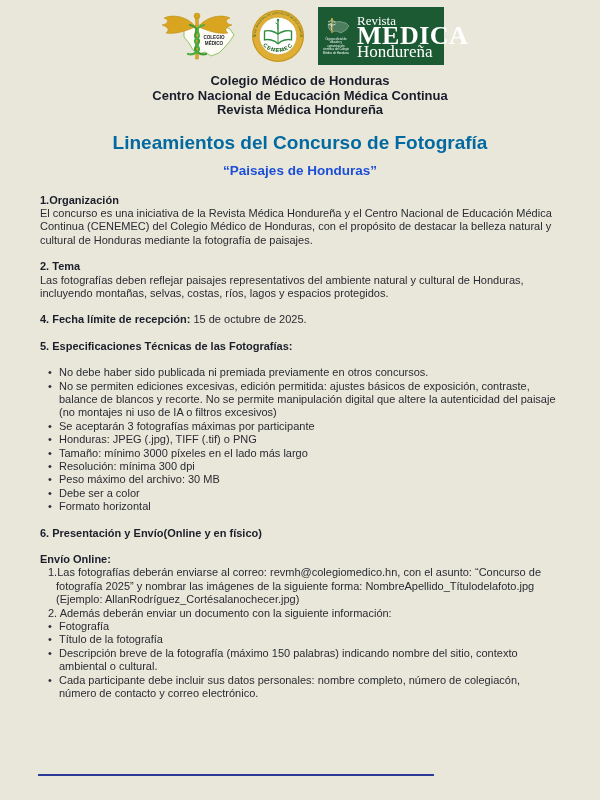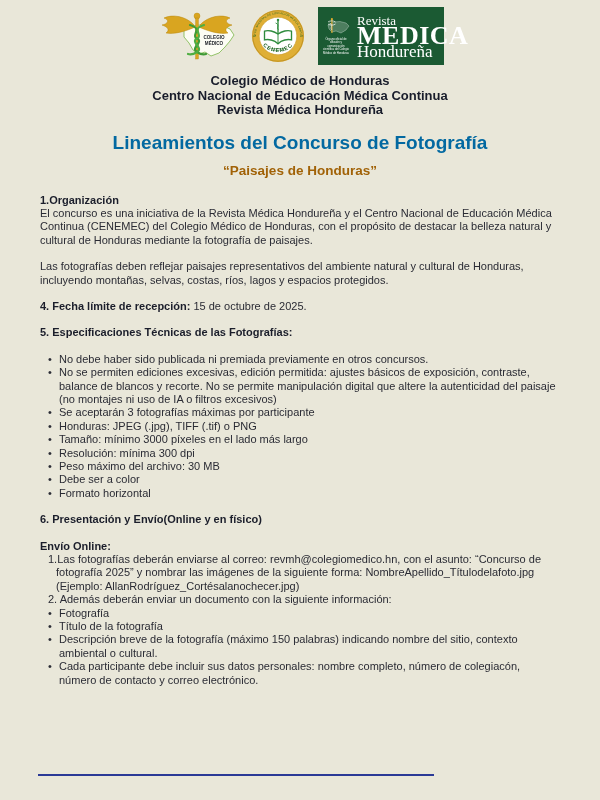--- a/index.html
+++ b/index.html
@@ -20,21 +20,21 @@
   .revista-left{width:34px;display:flex;flex-direction:column;align-items:center;}
   .revista-tagline{font-size:2.8px;line-height:3.4px;color:#ffffff;text-align:center;margin-top:1px;}
   .revista-divider{width:1px;height:40px;background:#ffffff;margin:0 5px 0 2px;}
   .revista-text{color:#ffffff;font-family:"Liberation Serif", serif;}
   .revista-line1{font-size:13px;line-height:13px;}
   .revista-line2{font-size:26px;line-height:18px;font-weight:bold;letter-spacing:0.5px;}
   .revista-line3{font-size:17px;line-height:13px;font-weight:normal;}
 
   .org-lines{text-align:center;font-weight:bold;font-size:13px;line-height:14.5px;margin-top:10px;color:#191d2b;}
   .doc-title{text-align:center;font-size:19px;font-weight:bold;margin:14px 0 0;color:#0369a1;}
-  .doc-subtitle{text-align:center;font-size:13.5px;font-weight:bold;margin:9px 0 0;color:#a16207;}
+  .doc-subtitle{text-align:center;font-size:13.5px;font-weight:bold;margin:9px 0 0;color:#1d4ed8;}
 
   
   main{margin:16px 40px 0;font-size:11px;line-height:13.4px;color:#2a2b34;}
   section{margin-bottom:13px;}
   .sec-heading{font-weight:bold;color:#1b1e2b;}
   .gap-below{margin-bottom:13px;}
   .bullets{margin:0 0 0 8px;padding:0;list-style:none;}
   .bullets li{position:relative;padding-left:11px;}
   .bullets li:before{content:"\2022";position:absolute;left:0;}
   .note{margin-top:0;}
@@ -117,20 +117,21 @@
     <div class="doc-title">Lineamientos del Concurso de Fotografía</div>
     <div class="doc-subtitle">“Paisajes de Honduras”</div>
   </header>
 
   <main id="doc-body">
       <section>
         <div class="sec-heading">1.Organización</div>
         <div>El concurso es una iniciativa de la Revista Médica Hondureña y el Centro Nacional de Educación Médica Continua (CENEMEC) del Colegio Médico de Honduras, con el propósito de destacar la belleza natural y cultural de Honduras mediante la fotografía de paisajes.</div>
       </section>
       <section>
+        <div class="sec-heading">2. Tema</div>
         <div>Las fotografías deben reflejar paisajes representativos del ambiente natural y cultural de Honduras, incluyendo montañas, selvas, costas, ríos, lagos y espacios protegidos.</div>
       </section>
       <section>
         <div><span class="sec-heading">4. Fecha límite de recepción:</span><span> 15 de octubre de 2025.</span></div>
       </section>
       <section>
         <div class="sec-heading gap-below">5. Especificaciones Técnicas de las Fotografías:</div>
         <ul class="bullets">
           <li>No debe haber sido publicada ni premiada previamente en otros concursos.</li>
           <li>No se permiten ediciones excesivas, edición permitida: ajustes básicos de exposición, contraste, balance de blancos y recorte. No se permite manipulación digital que altere la autenticidad del paisaje (no montajes ni uso de IA o filtros excesivos)</li>

